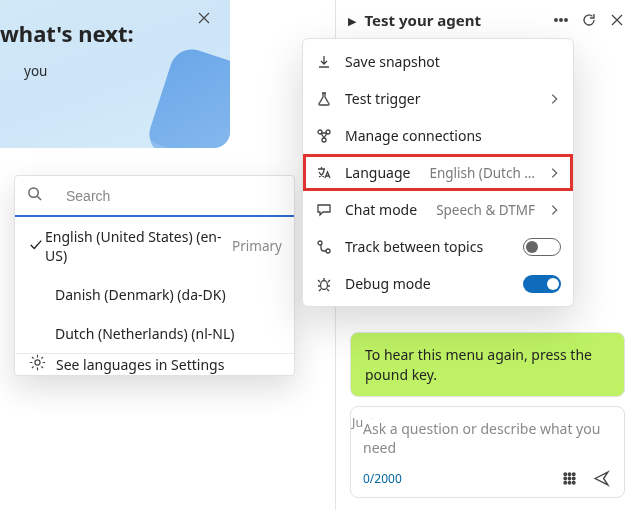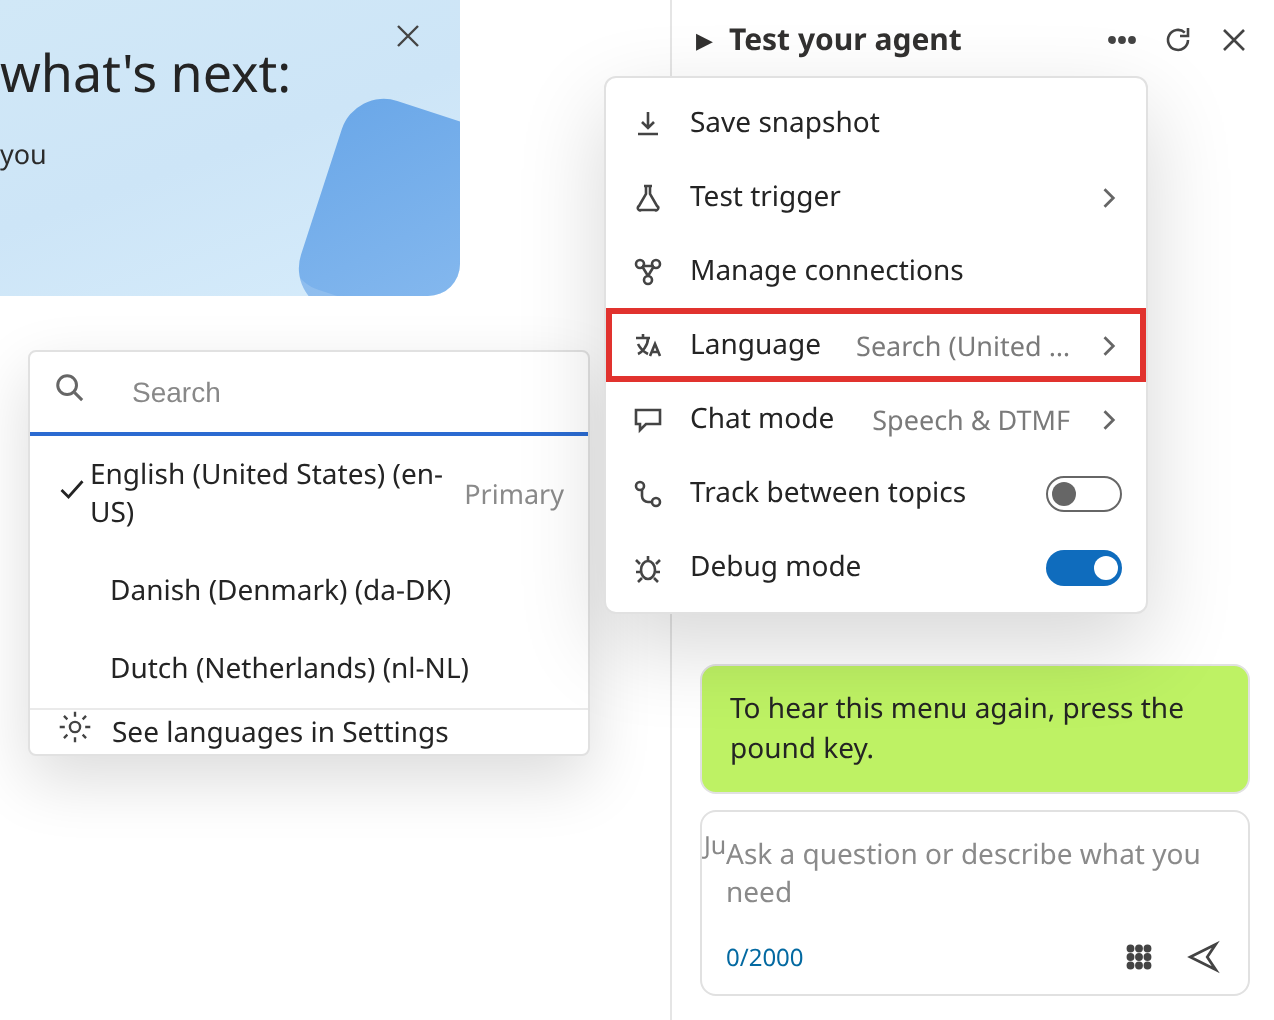--- a/index.html
+++ b/index.html
@@ -18,25 +18,25 @@
   .hero {
     position: absolute;
     left: 0; top: 0;
     width: 230px; height: 148px;
     background: linear-gradient(160deg, #d1e8f7 0%, #cde5f7 50%, #d6ecfb 100%);
     border-bottom-right-radius: 16px;
     padding: 18px 0 0 0;
     overflow: hidden;
   }
   .hero h2 {
-    font-size: 26px;
-    font-weight: 400;
+    font-size: 22px;
+    font-weight: 700;
     color: #242424;
   }
-  .hero .line { font-size: 13.5px; color: #2b2b2b; margin-top: 14px; }
+  .hero .line { font-size: 13.5px; color: #2b2b2b; margin-top: 14px; margin-left: 24px; }
   .hero .line + .line { margin-top: 8px; }
   .hero-shape {
     position: absolute;
     right: -38px; top: 58px;
     width: 110px; height: 110px;
     border-radius: 22px;
     background: linear-gradient(135deg,#6aa7e8 0%, #8cbdf0 100%);
     transform: rotate(18deg);
     box-shadow: inset -8px -8px 0 rgba(255,255,255,.15);
   }
@@ -308,21 +308,21 @@
       <span class="m-label">Manage connections</span>
     </div>
     <div class="menu-row hl">
       <span class="m-icon">
         <svg viewBox="0 0 16 16">
             <path d="M2 4 h7 M5.5 2 v2 M8 4 c0 4 -3 7 -5 8 M3 7 c1 2 3 4 5 5"></path>
             <path d="M9 13 l2.5 -6 l2.5 6 M9.8 11 h3.4"></path>
           </svg>
       </span>
       <span class="m-label">Language</span>
-      <span class="m-value">Search (United …</span>
+      <span class="m-value">English (Dutch …</span>
       <svg class="chev" viewBox="0 0 16 16">
           <path d="M6 3 l5 5 l-5 5"></path>
         </svg>
     </div>
     <div class="menu-row">
       <span class="m-icon">
         <svg viewBox="0 0 16 16">
             <path d="M2 3 h12 v7 h-7 l-3 3 v-3 h-2 z"></path>
           </svg>
       </span>

